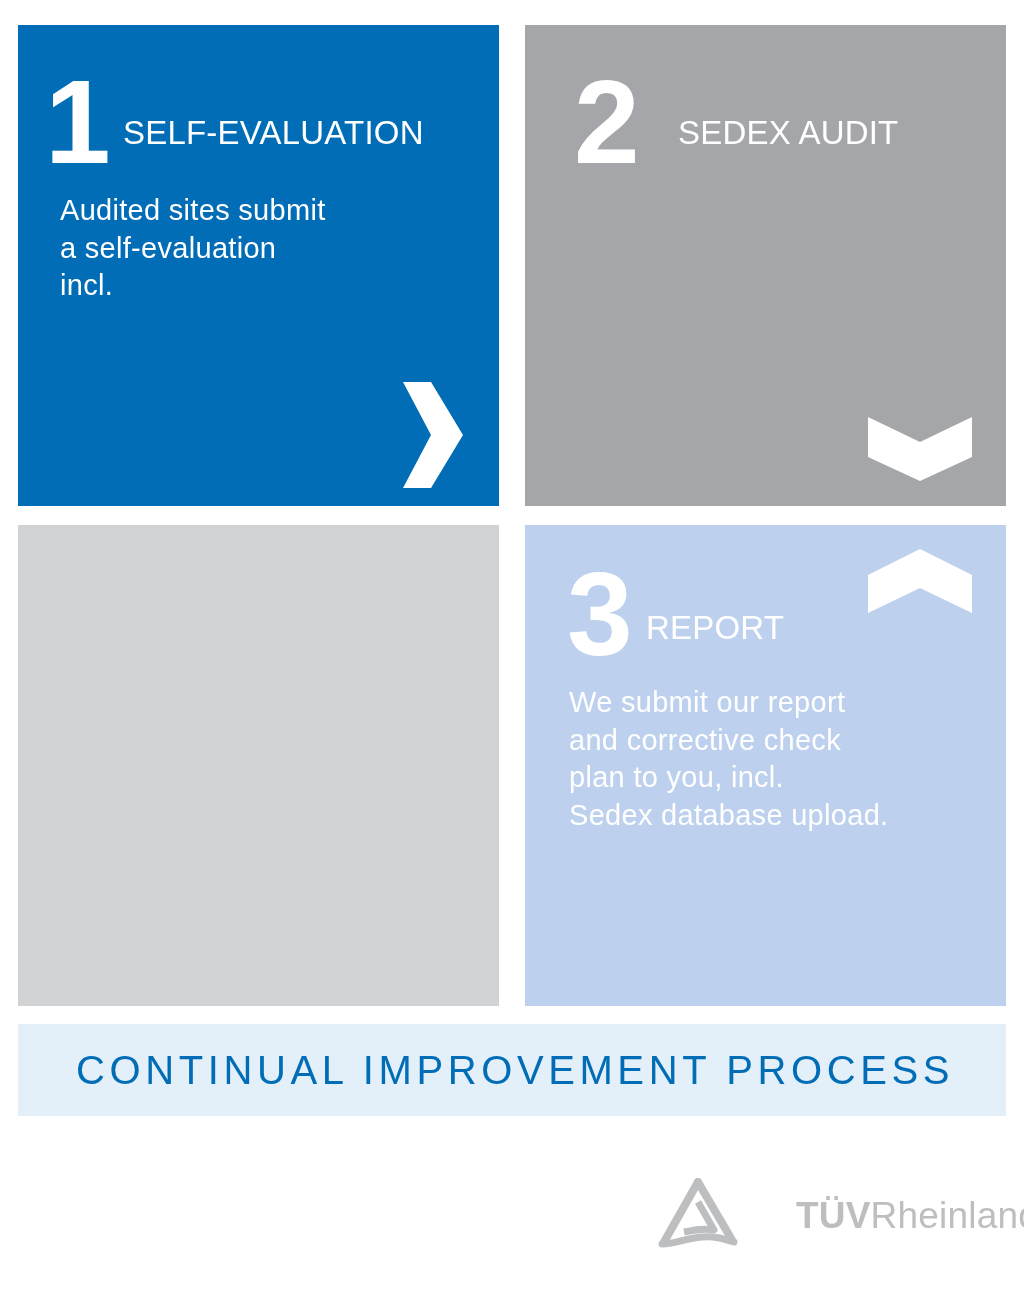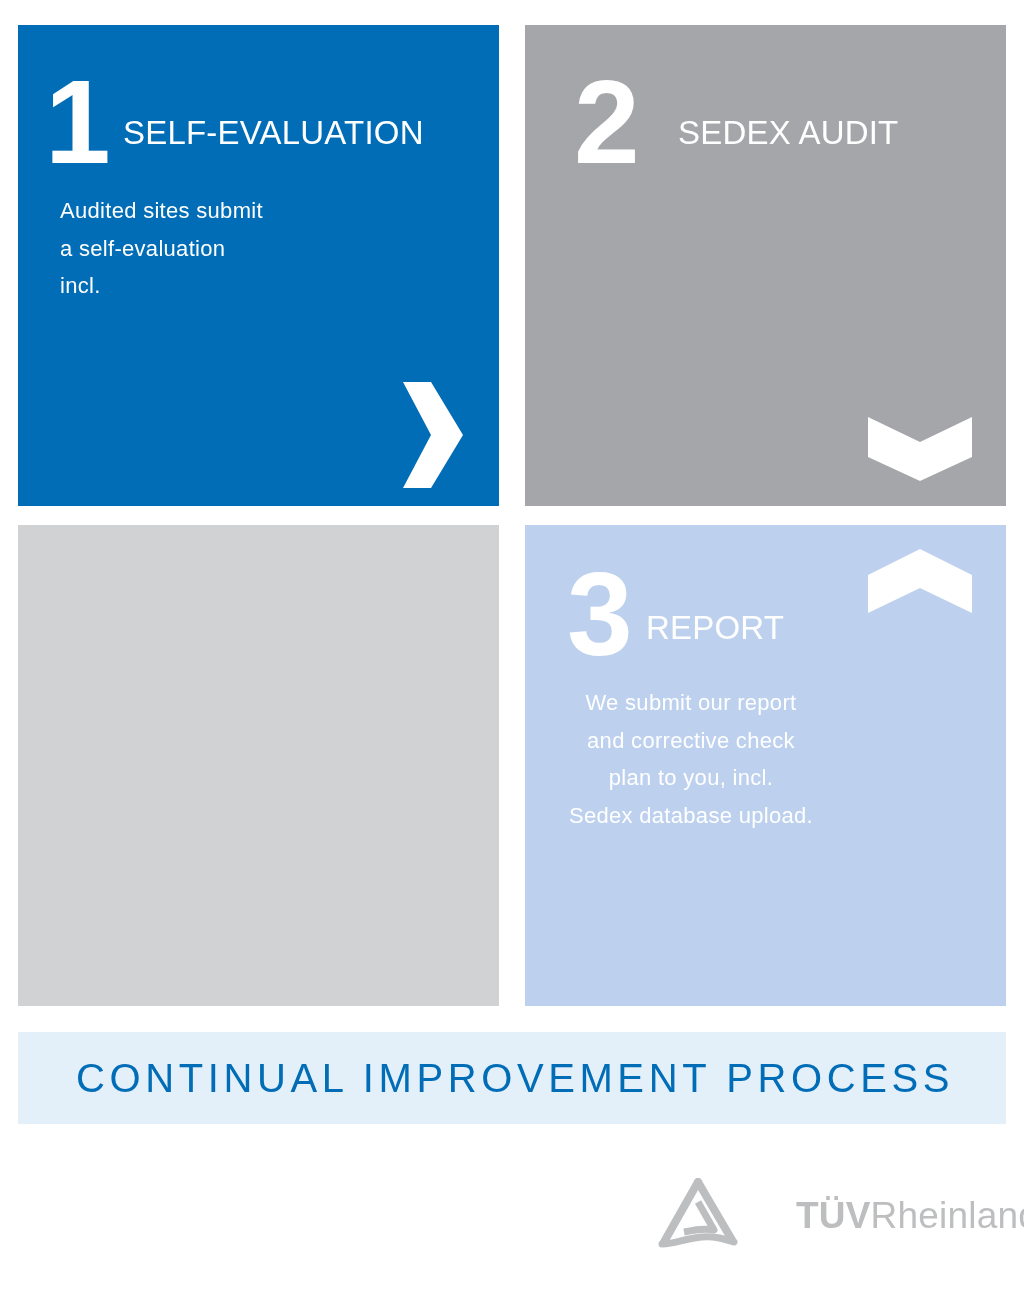--- a/index.html
+++ b/index.html
@@ -29,48 +29,48 @@
       letter-spacing: -2px;
     }
     .step-title {
       position: absolute;
       font-size: 33px;
       line-height: 1;
       letter-spacing: 0.2px;
     }
     .step-desc {
       position: absolute;
-      font-size: 22px;
+      font-size: 29px;
       line-height: 37.5px;
       letter-spacing: 0.3px;
     }
 
     
     #tile-1 .step-number { left: 27px; top: 38px; }
     #tile-1 .step-title { left: 105px; top: 91px; }
     #tile-1 .step-desc { left: 42px; top: 167px; }
     #tile-1 .arrow { position: absolute; left: 383px; top: 357px; width: 64px; height: 106px; }
 
     
     #tile-2 .step-number { left: 49px; top: 38px; }
     #tile-2 .step-title { left: 153px; top: 91px; }
     #tile-2 .step-desc { left: 50px; top: 167px; }
     #tile-2 .arrow { position: absolute; left: 343px; top: 392px; width: 104px; height: 66px; }
 
     
     #tile-3 .step-number { left: 42px; top: 30px; }
     #tile-3 .step-title { left: 121px; top: 86px; text-align: right; }
-    #tile-3 .step-desc { left: 44px; top: 159px; text-align: center; }
+    #tile-3 .step-desc { left: 44px; top: 159px; }
     #tile-3 .arrow { position: absolute; left: 343px; top: 24px; width: 104px; height: 66px; }
 
     #banner {
       position: absolute;
       left: 18px; top: 1024px;
       width: 988px; height: 92px;
-      display: flex; align-items: center; justify-content: center; margin-top: 8px;
+      display: flex; align-items: center; justify-content: center;
     }
     #banner-text {
       font-size: 40px;
       letter-spacing: 4.6px;
       line-height: 1;
       padding-left: 6px;
     }
 
     #logo {
       position: absolute;

